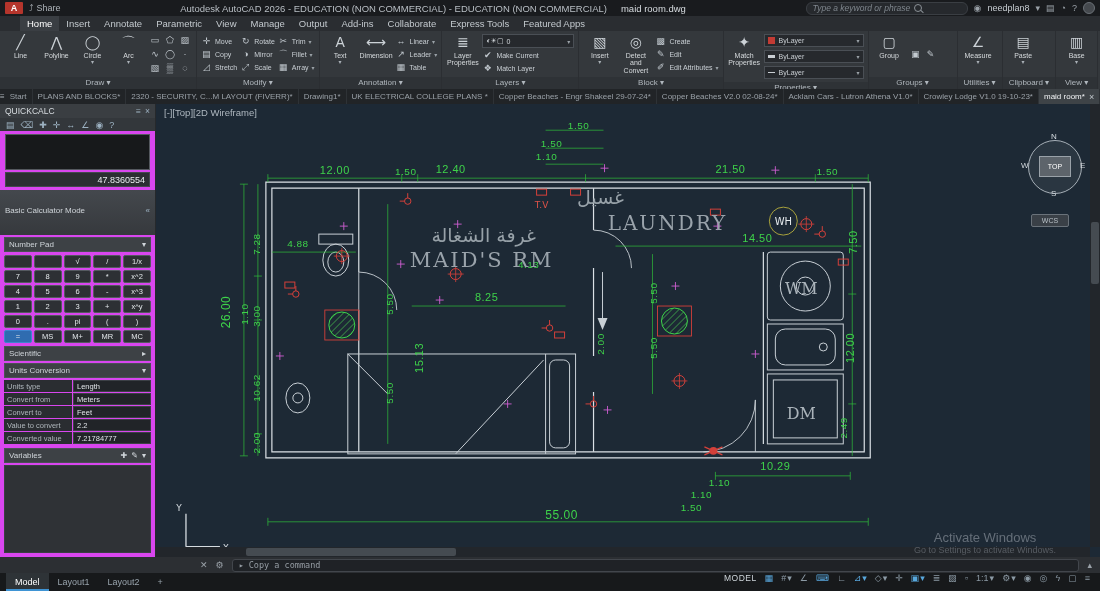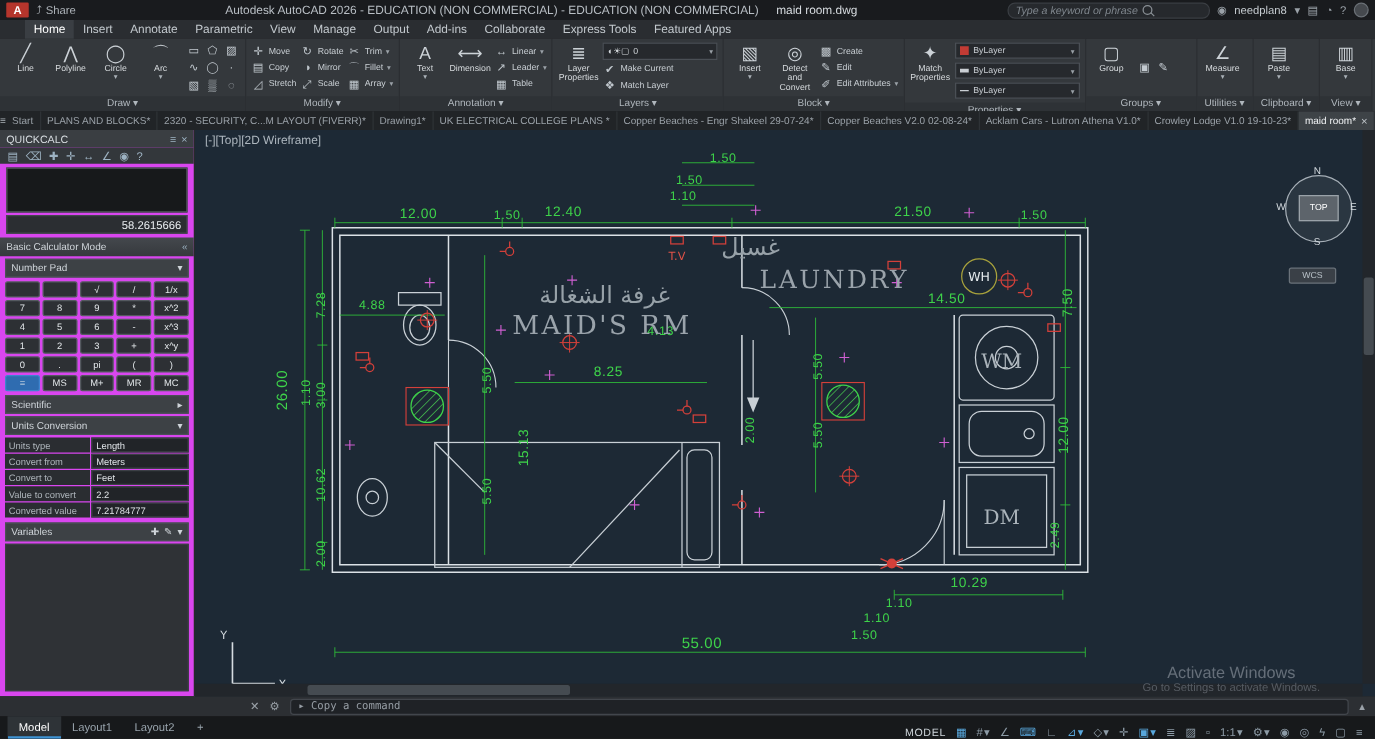--- a/index.html
+++ b/index.html
@@ -55,21 +55,21 @@
   
   .main{flex:1;display:flex;min-height:0;}
 
   
   .palette{width:155px;flex:0 0 auto;background:#d946ef;border-right:1px solid #26292c;display:flex;flex-direction:column;color:#cfd4d9;font-size:8px;}
   .pal-head{height:14px;display:flex;align-items:center;gap:4px;padding:0 5px;background:#3a3e42;color:#d8dde1;font-size:8.5px;}
   .pal-head .sp{flex:1;}
   .pal-tools{height:13px;display:flex;align-items:center;gap:6px;padding:0 6px;background:#33373b;color:#9db2c2;font-size:9px;}
   .pal-display{margin:3px 5px 2px;height:34px;background:#17191b;border:1px solid #55595f;}
   .pal-value{margin:0 5px;height:13px;background:#2b2e32;border:1px solid #44484e;display:flex;align-items:center;justify-content:flex-end;padding:0 4px;color:#e8ecef;font-size:9px;}
-  .pal-mode{margin-top:3px;height:13px;background:linear-gradient(#44484d,#36393d);display:flex;align-items:center;padding:1px 5px;gap:20px;}
+  .pal-mode{margin-top:3px;height:13px;background:linear-gradient(#44484d,#36393d);display:flex;align-items:flex-start;padding:16px 5px;gap:20px;}
   .pal-mode .sp{flex:1;}
   .sec-head{height:13px;background:#3d4145;border:1px solid #4b5056;margin:2px 4px 0;display:flex;align-items:center;gap:4px;padding:0 4px;}
   .sec-head .sp{flex:1;}
   .keypad{margin:3px 4px 1px;display:grid;grid-template-columns:repeat(5,1fr);gap:2px;}
   .key{height:11px;background:#2d3034;border:1px solid #555a60;color:#e3e7ea;font-size:7.5px;display:flex;align-items:center;justify-content:center;border-radius:2px;}
   .key.eq{background:#2f6cb0;border-color:#3f85cf;}
   .units{margin:2px 4px;display:flex;flex-direction:column;gap:1px;}
   .urow{display:flex;height:12px;gap:1px;}
   .ulabel{width:62px;background:#2a2d31;display:flex;align-items:center;padding:0 3px;color:#aeb5bb;font-size:7.5px;}
   .uval{flex:1;background:#212428;border:1px solid #3c4046;display:flex;align-items:center;padding:0 3px;color:#dfe3e7;font-size:7.5px;}
@@ -92,21 +92,21 @@
   .watermark{position:absolute;left:758px;top:426px;color:rgba(160,168,176,.55);text-align:center;}
   .wm1{font-size:13px;}
   .wm2{font-size:9px;color:rgba(150,158,166,.45);}
 
   
   .cmdbar{height:16px;background:#2c2f33;display:flex;align-items:center;gap:8px;padding:0 8px 0 200px;flex:0 0 auto;}
   .cmd-ic{color:#9aa1a8;font-size:9px;}
   .cmd-pill{flex:1;height:11px;background:#1f2226;border:1px solid #42464c;border-radius:3px;display:flex;align-items:center;gap:5px;padding:0 6px;font-family:"DejaVu Sans Mono",monospace;font-size:8.5px;color:#959ca3;}
 
   
-  .statusbar{height:18px;background:#17191b;display:flex;align-items:flex-end;font-size:9px;color:#98a3ac;padding:0 6px;flex:0 0 auto;}
+  .statusbar{height:18px;background:#17191b;display:flex;align-items:flex-start;font-size:9px;color:#98a3ac;padding:0 6px;flex:0 0 auto;}
   .lt{padding:0 9px;height:100%;display:flex;align-items:center;}
   .lt.active{background:#2e3337;color:#fff;box-shadow:inset 0 -2px 0 #3f94d4;}
   .sb-right{margin-left:auto;display:flex;gap:8px;align-items:center;padding-right:4px;}
   .sb-it{display:flex;align-items:center;gap:1px;font-size:9px;color:#8c9aa5;}
   .sb-it.on{color:#58a7dc;}
   .sb-model{color:#cfd6db;font-size:8.5px;letter-spacing:.5px;}
 </style>
 </head>
 <body>
 
@@ -433,21 +433,21 @@
         <span>▤</span>
         <span>⌫</span>
         <span>✚</span>
         <span>✛</span>
         <span>↔</span>
         <span>∠</span>
         <span>◉</span>
         <span>?</span>
       </div>
       <div class="pal-display"></div>
-      <div class="pal-value">58.2615666</div>
+      <div class="pal-value">47.8360554</div>
       <div class="pal-mode">
         <span>Basic Calculator Mode</span>
           <span class="sp"></span>
         <span class="hicon">«</span>
       </div>
       <div class="sec-head">
         <span>Number Pad</span>
           <span class="sp"></span>
         <span>▾</span>
       </div>

